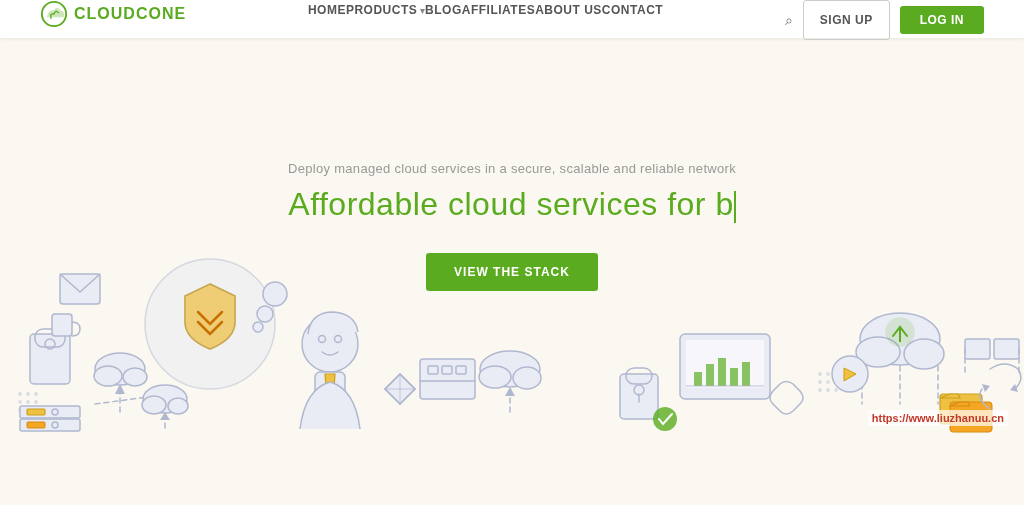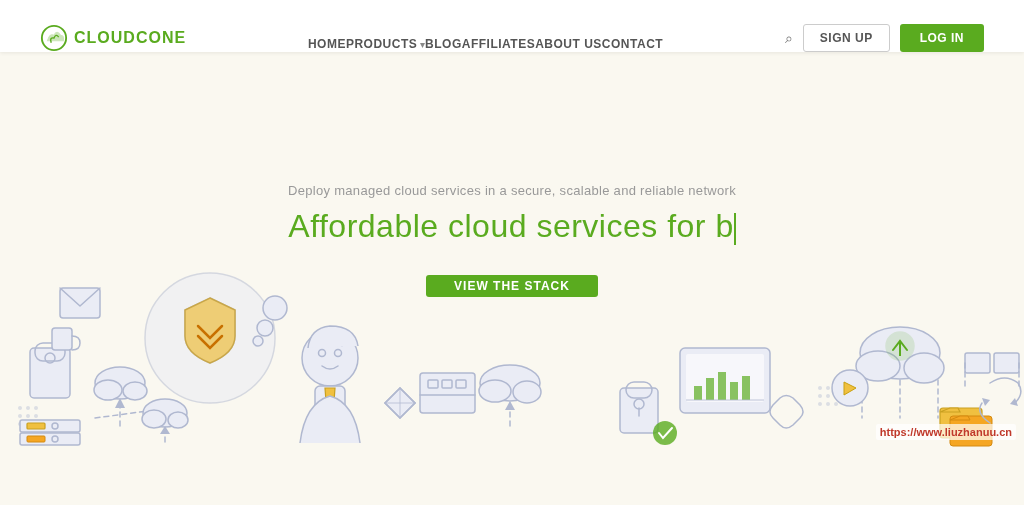--- a/index.html
+++ b/index.html
@@ -7,24 +7,24 @@
       width: 1024px;
       height: 505px;
       overflow: hidden;
       background-color: #faf8f0;
       font-family: 'Segoe UI', Arial, sans-serif;
     }
 
     
     .navbar {
       display: flex;
-      align-items: flex-end;
+      align-items: flex-start;
       justify-content: space-between;
       padding: 0 40px;
-      height: 52px;
+      height: 38px;
       background: #fff;
       box-shadow: 0 1px 4px rgba(0,0,0,0.08);
       position: relative;
       z-index: 10;
     }
     .logo {
       display: flex;
       align-items: center;
       gap: 6px;
     }
@@ -66,21 +66,21 @@
       font-size: 14px;
       color: #777;
       cursor: pointer;
     }
     .btn-signup {
       border: 1.5px solid #ccc;
       background: transparent;
       color: #555;
       font-size: 12px;
       font-weight: 600;
-      padding: 6px 16px;
+      padding: 12px 16px;
       border-radius: 3px;
       cursor: pointer;
       text-transform: uppercase;
       letter-spacing: 0.5px;
     }
     .btn-login {
       background: #5aab1f;
       color: #fff;
       font-size: 12px;
       font-weight: 700;
@@ -126,21 +126,21 @@
       animation: blink 1s step-end infinite;
     }
     @keyframes blink {
       50% { opacity: 0; }
     }
     .btn-cta {
       background: #5aab1f;
       color: #fff;
       font-size: 12px;
       font-weight: 700;
-      padding: 4px 28px;
+      padding: 12px 28px;
       border-radius: 3px;
       border: none;
       cursor: pointer;
       text-transform: uppercase;
       letter-spacing: 1px;
       margin-bottom: 20px;
     }
 
     
     .hero-svg {
@@ -148,21 +148,21 @@
       bottom: 0;
       left: 0;
       width: 100%;
       height: 260px;
     }
 
     
     .watermark {
       position: absolute;
       bottom: 8px;
-      right: 8px;
+      right: 16px;
       font-size: 11px;
       color: #c0392b;
       background: rgba(255,255,255,0.7);
       padding: 2px 4px;
       border-radius: 2px;
       font-weight: 600;
       z-index: 20;
       margin-left: 29px;
     }
   </style>

